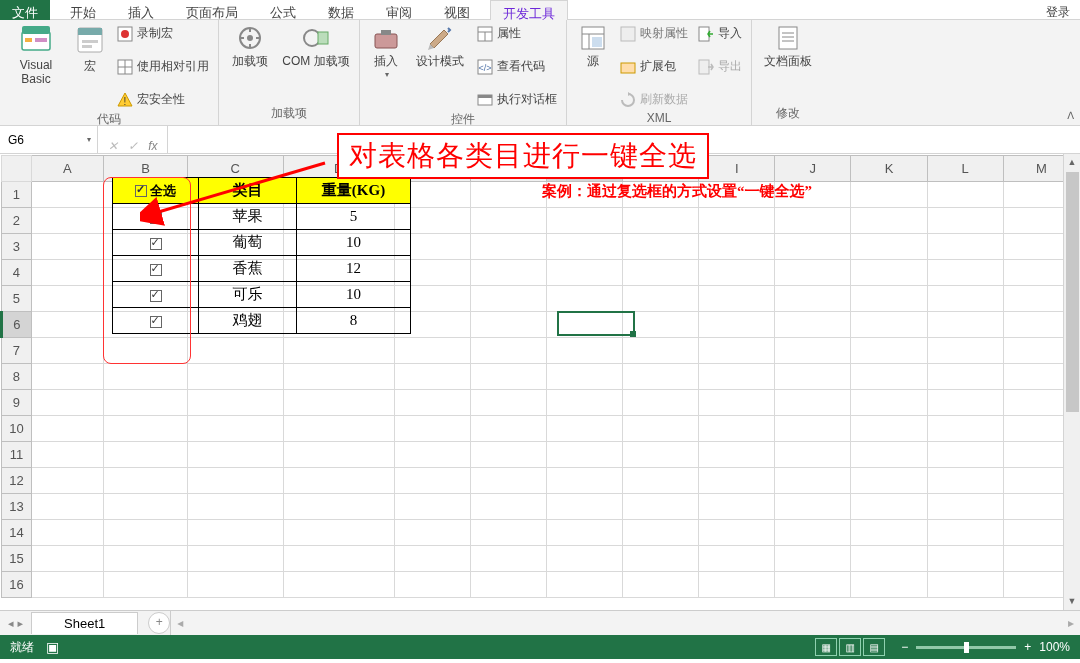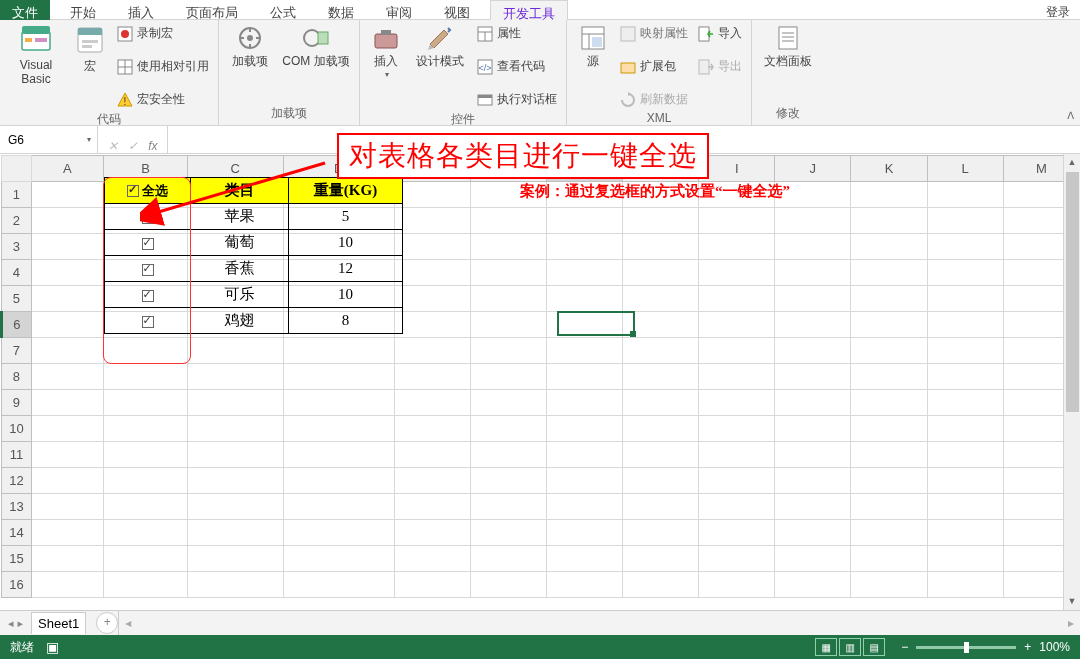--- a/index.html
+++ b/index.html
@@ -42,41 +42,41 @@
   .grid-wrap { position: relative; background: #fff; }
   .grid { border-collapse: collapse; table-layout: fixed; }
   .grid td, .grid th { border: 1px solid #d9d9d9; height: 26px; font-size: 13px; color: #333; text-align: left; padding: 0 4px; overflow: hidden; white-space: nowrap; }
   .grid .col-hd { background: #f0f0f0; text-align: center; color: #555; font-weight: normal; height: 22px; border-color: #bfbfbf; }
   .grid .row-hd { background: #f0f0f0; text-align: center; color: #555; width: 30px; border-color: #bfbfbf; }
   .grid .row-hd.sel { background: #d4d4d4; border-left: 3px solid #217346; }
   .grid .col-hd.sel { background: #d4d4d4; border-top: 2px solid #217346; }
   .corner { background: #f0f0f0; border: 1px solid #bfbfbf; width: 30px; }
   
   
-  .data-table { position: absolute; left: 104px; top: 23px; border-collapse: collapse; z-index: 5; }
+  .data-table { position: absolute; left: 112px; top: 23px; border-collapse: collapse; z-index: 5; }
   .data-table td { border: 1.5px solid #000; height: 26px; text-align: center; font-size: 15px; font-family: "SimSun", serif; padding: 0; }
   .data-table .hd { background: #ffff00; font-weight: bold; }
   .check-cell { width: 86px; }
   .cat-cell { width: 98px; }
   .wt-cell { width: 114px; }
   .chk { display: inline-block; width: 12px; height: 12px; border: 1px solid #666; position: relative; vertical-align: middle; }
   .chk::after { content: "✓"; position: absolute; top: -3px; left: 0px; font-size: 11px; color: #333; }
   .chk-label { font-size: 13px; margin-left: 3px; vertical-align: middle; }
   
   .red-box-overlay { position: absolute; left: 103px; top: 23px; width: 88px; height: 187px; border: 1.5px solid #ff3333; border-radius: 8px; z-index: 6; pointer-events: none; }
   
-  .case-text { position: absolute; left: 520px; top: 28px; color: #ff0000; font-size: 15px; font-weight: bold; font-family: "SimSun", serif; z-index: 5; }
+  .case-text { position: absolute; left: 542px; top: 28px; color: #ff0000; font-size: 15px; font-weight: bold; font-family: "SimSun", serif; z-index: 5; }
   
   .sel-cell { position: absolute; border: 2px solid #217346; z-index: 7; pointer-events: none; }
   .sel-cell::after { content: ""; position: absolute; right: -3px; bottom: -3px; width: 6px; height: 6px; background: #217346; }
   
   
   .sheet-row { display: flex; align-items: center; height: 25px; border-top: 1px solid #ccc; background: #f3f3f3; }
   .sheet-nav { display: flex; gap: 4px; padding: 0 8px; color: #888; font-size: 11px; }
-  .sheet-tab { background: #fff; border: 1px solid #ccc; border-bottom: none; padding: 3px 6px; font-size: 13px; margin-top: -1px; }
+  .sheet-tab { background: #fff; border: 1px solid #ccc; border-bottom: none; padding: 3px 32px; font-size: 13px; margin-top: -1px; }
   .sheet-add { width: 22px; height: 22px; border: 1px solid #ccc; border-radius: 50%; text-align: center; line-height: 18px; margin-left: 10px; color: #888; background: #fff; }
   .hscroll { flex: 1; border-left: 1px solid #ccc; height: 100%; display:flex; align-items:center; padding:0 6px; color:#aaa; justify-content:space-between;}
   
   
   .status { height: 24px; background: #217346; color: #fff; display: flex; align-items: center; padding: 0 10px; font-size: 12px; }
   .status .sp { flex: 1; }
   .status .view-btns { display: flex; gap: 2px; margin-right: 16px; }
   .view-btn { width: 22px; height: 18px; border: 1px solid #8fd1af; display:flex; align-items:center; justify-content:center; font-size:10px;}
   .zoom-slider { display: flex; align-items: center; gap: 8px; }
   .zoom-track { width: 100px; height: 3px; background: #91c8a9; position: relative; }

